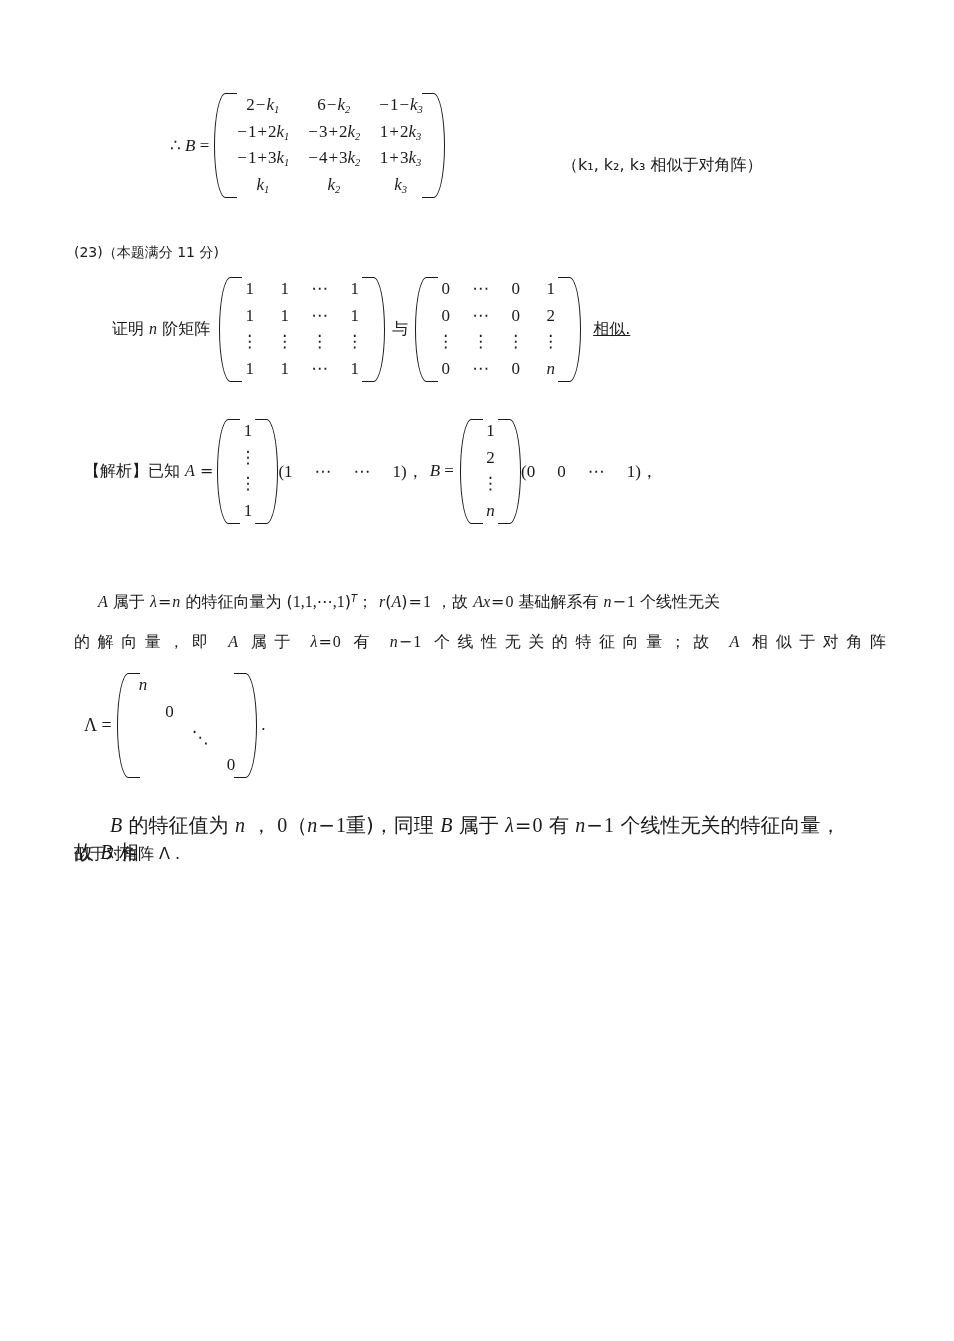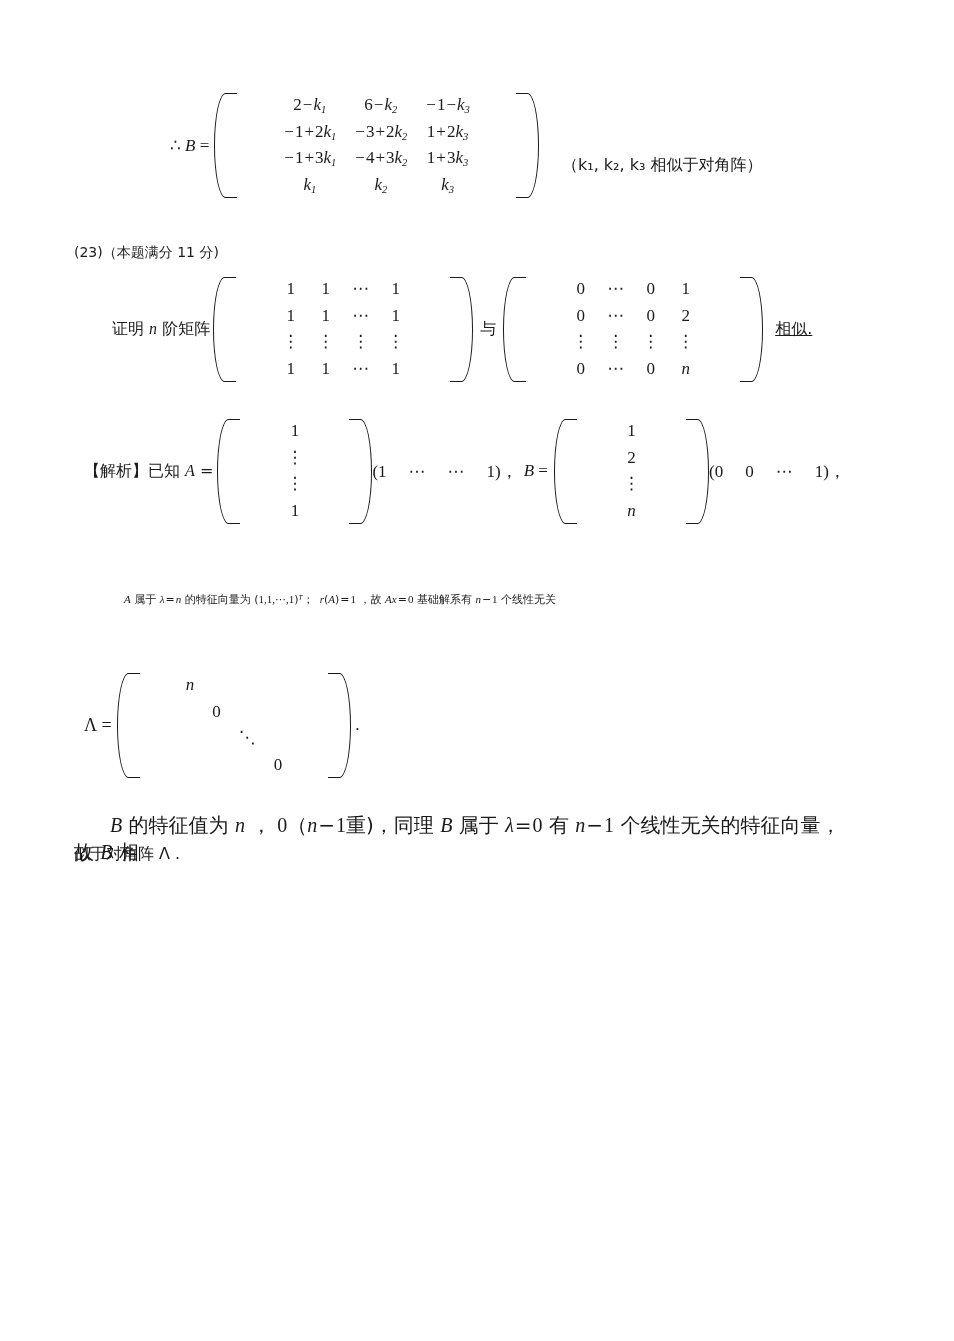--- a/index.html
+++ b/index.html
@@ -27,21 +27,20 @@
   .op { font-style: normal; padding: 0 1px; }
   .cjk { font-family: "DejaVu Sans", "Liberation Sans", sans-serif; font-style: normal; }
   sub { font-size: 0.62em; vertical-align: -0.28em; font-style: italic; }
   sup { font-size: 0.62em; vertical-align: 0.5em; font-style: italic; }
 
   
   .matrix {
     display: inline-flex;
     align-items: center;
     vertical-align: middle;
-    gap: 47px;
   }
   .paren {
     width: 13px;
     align-self: stretch;
     position: relative;
     flex: 0 0 auto;
   }
   .paren::before {
     content: "";
     position: absolute;
@@ -65,31 +64,31 @@
 
   
   .blk { position: absolute; }
 
   .eqB     { left: 170px; top: 92px; display: flex; align-items: center; font-size: 17px; }
   .eqB-tag { position: absolute; left: 562px; top: 155px; font-size: 16px; white-space: nowrap; }
 
   .q23  { left: 74px;  top: 244px; font-size: 14px; white-space: nowrap; }
 
   .prob { left: 112px; top: 276px; display: flex; align-items: center; font-size: 17px; }
-  .prob .lead   { margin-right: 3px; font-size: 16px; }
+  .prob .lead   { margin-right: 9px; font-size: 16px; }
   .prob .mid    { margin: 0 7px; font-size: 16px; }
   .prob .tail   { margin-left: 12px; font-size: 16px; text-decoration: underline; }
 
   .sol  { left: 84px; top: 418px; display: flex; align-items: center; font-size: 17px; }
   .sol .label { margin-right: 4px; font-size: 16px; white-space: nowrap; }
   .rowvec { font-size: 17px; white-space: nowrap; }
   .rowvec .gap { display: inline-block; width: 22px; }
 
   .line-eig   { left: 74px;  top: 552px; font-size: 16px; white-space: nowrap; }
-  .line-p1    { left: 88px;  top: 592px; width: 812px; font-size: 11px; }
+  .line-p1    { left: 62px;  top: 592px; width: 812px; font-size: 16px; }
   .line-p1 .indent { display: inline-block; width: 36px; }
   .line-p2    { left: 74px;  top: 632px; width: 812px; font-size: 16px;
                 text-align: justify; text-align-last: justify; white-space: nowrap; }
 
   .lambda-eq  { left: 84px;  top: 672px; display: flex; align-items: center; font-size: 17px; }
   .lambda-eq .lead { margin-right: 5px; font-size: 18px; }
   .lambda-eq .period { margin-left: 4px; }
 
   .line-B1 { left: 74px;  top: 812px; width: 812px; font-size: 20px; }
   .line-B1 .indent { display: inline-block; width: 36px; }
@@ -264,20 +263,23 @@
     </span>
 
     <span class="rowvec">(<span class="mn">0</span><span class="gap"></span><span class="mn">0</span><span class="gap"></span><span class="mn">⋯</span><span class="gap"></span><span class="mn">1</span>)<span class="cjk">，</span></span>
   </div>
 
 
   <div class="blk line-p1 cjk">
     <span class="indent"></span><i class="mi">A</i>&nbsp;属于&nbsp;<i class="mi">λ</i><span class="op">=</span><i class="mi">n</i>&nbsp;的特征向量为&nbsp;(<span class="mn">1,1,⋯,1</span>)<sup>T</sup>；<span class="sp"></span><i class="mi">r</i>(<i class="mi">A</i>)<span class="op">=</span><span class="mn">1</span>&nbsp;，故&nbsp;<i class="mi">Ax</i><span class="op">=</span><span class="mn">0</span>&nbsp;基础解系有&nbsp;<i class="mi">n</i><span class="op">−</span><span class="mn">1</span>&nbsp;个线性无关
   </div>
 
+  <div class="blk line-p2 cjk">
+    的解向量，即&nbsp;<i class="mi">A</i>&nbsp;属于&nbsp;<i class="mi">λ</i><span class="op">=</span><span class="mn">0</span>&nbsp;有&nbsp;<i class="mi">n</i><span class="op">−</span><span class="mn">1</span>&nbsp;个线性无关的特征向量；故&nbsp;<i class="mi">A</i>&nbsp;相似于对角阵
+  </div>
 
   <div class="blk lambda-eq">
     <span class="lead mn">Λ&nbsp;=</span>
     <span class="matrix">
       <span class="paren left"></span>
       <table class="mtable">
         <tbody>
             <tr>
           <td><i class="mi">n</i></td>
           <td></td>

